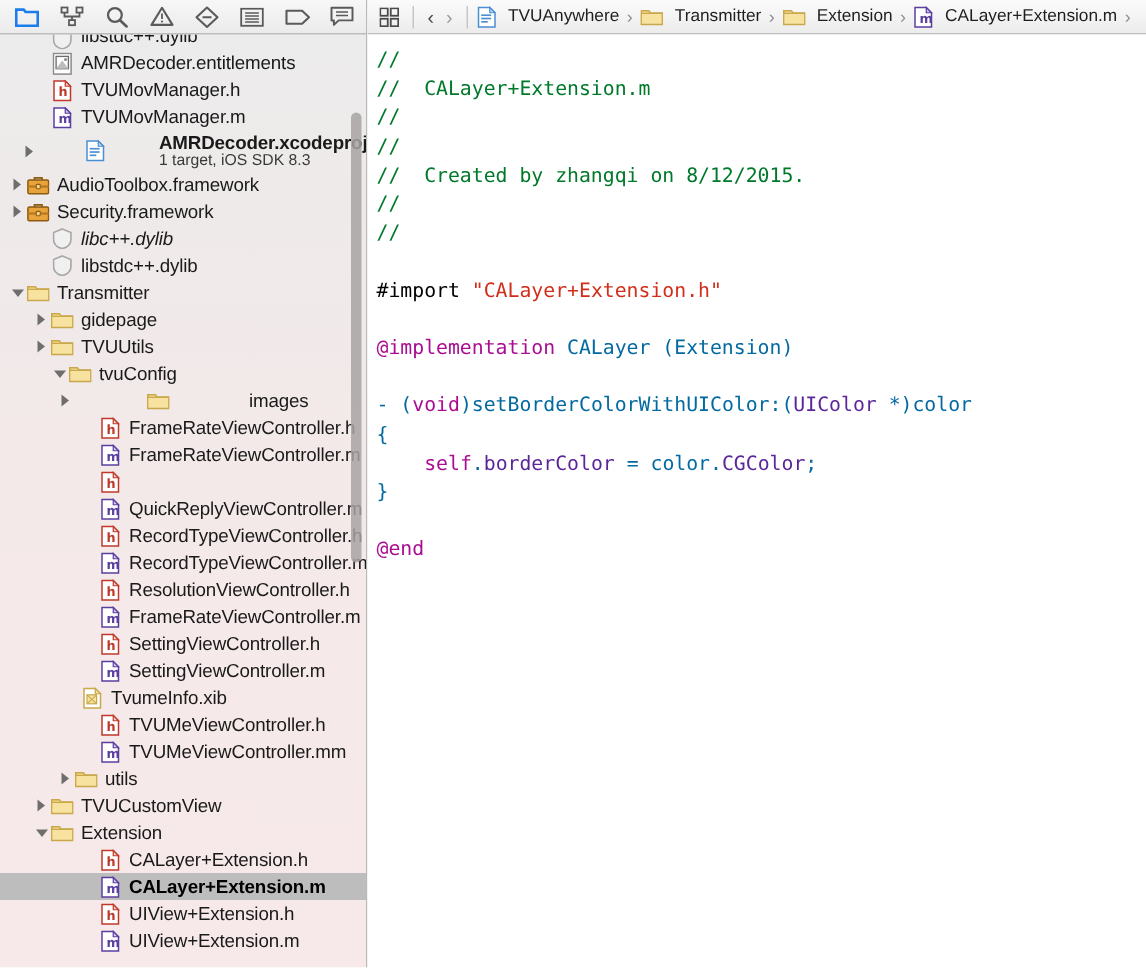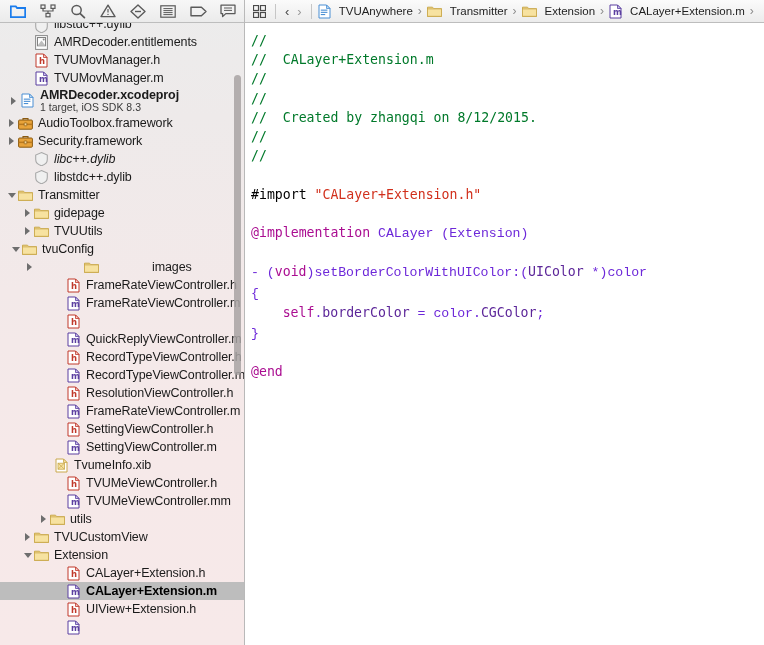--- a/index.html
+++ b/index.html
@@ -132,21 +132,21 @@
     line-height: 19.2px;
     white-space: pre;
     color: #000000;
     padding-left: 0px;
   }
   .cmt { color: #00792a; }
   .pre { color: #000000; }
   .str { color: #d12f1b; }
   .kw  { color: #aa0d91; }
   .typ { color: #5c2699; }
-  .plain { color: #6d28d9; font-family: Liberation Mono, monospace; }
+  .plain { color: #0369a1; }
 </style>
 </head>
 <body>
 
 <div id="app">
 
   <div id="navigator">
 
     <div id="nav-toolbar">
         <div class="nav-tbtn" title="Project">
@@ -237,21 +237,21 @@
           <div class="twisty"></div>
           <div class="ficon">
             <svg width="13" height="15" viewBox="0 0 13 15">
               <path d="M1 1 h7.5 L12 4.5 V14 H1 Z" fill="#ffffff" stroke="#5b3fa0" stroke-width="1"></path>
               <path d="M8.5 1 L12 4.5 H8.5 Z" fill="#cfc8ee" stroke="#5b3fa0" stroke-width="0.8"></path>
               <text x="4" y="11" font-family="DejaVu Sans, sans-serif" font-size="8.5" font-weight="bold" fill="#5b3fa0">m</text>
             </svg>
           </div>
           <div class="rlabel">TVUMovManager.m</div>
         </div>
-        <div class="row tall" style="padding-left: 8px;">
+        <div class="row tall" style="padding-left: 14px; justify-content: space-between;">
           <div class="twisty">
             <div class="tri closed"></div>
           </div>
           <div class="ficon">
             <svg width="13" height="15" viewBox="0 0 13 15">
               <path d="M1 1 h7.5 L12 4.5 V14 H1 Z" fill="#ffffff" stroke="#4a8fd4" stroke-width="1"></path>
               <path d="M8.5 1 L12 4.5 H8.5 Z" fill="#bcd9f2" stroke="#4a8fd4" stroke-width="0.8"></path>
               <rect x="2.8" y="5.6" width="6.6" height="1.1" fill="#4a8fd4"></rect>
               <rect x="2.8" y="7.8" width="6.6" height="1.1" fill="#4a8fd4"></rect>
               <rect x="2.8" y="10" width="4.4" height="1.1" fill="#4a8fd4"></rect>
@@ -337,33 +337,33 @@
             <div class="tri closed"></div>
           </div>
           <div class="ficon">
             <svg width="15" height="12" viewBox="0 0 15 12">
               <path d="M0.5 2.2 h5 l1.4 1.5 h7.6 v7.8 h-14 Z" fill="#f3d88b" stroke="#c9a84c" stroke-width="1"></path>
               <path d="M0.5 3.9 h14 v7.4 h-14 Z" fill="#f7e2a0" stroke="#c9a84c" stroke-width="0.8"></path>
             </svg>
           </div>
           <div class="rlabel">TVUUtils</div>
         </div>
-        <div class="row" style="padding-left: 10px;">
+        <div class="row" style="padding-left: 34px;">
           <div class="twisty">
             <div class="tri open"></div>
           </div>
           <div class="ficon">
             <svg width="15" height="12" viewBox="0 0 15 12">
               <path d="M0.5 2.2 h5 l1.4 1.5 h7.6 v7.8 h-14 Z" fill="#f3d88b" stroke="#c9a84c" stroke-width="1"></path>
               <path d="M0.5 3.9 h14 v7.4 h-14 Z" fill="#f7e2a0" stroke="#c9a84c" stroke-width="0.8"></path>
             </svg>
           </div>
           <div class="rlabel">tvuConfig</div>
         </div>
-        <div class="row" style="padding-left: 24px; gap: 48px;">
+        <div class="row" style="padding-left: 38px; gap: 48px;">
           <div class="twisty">
             <div class="tri closed"></div>
           </div>
           <div class="ficon">
             <svg width="15" height="12" viewBox="0 0 15 12">
               <path d="M0.5 2.2 h5 l1.4 1.5 h7.6 v7.8 h-14 Z" fill="#f3d88b" stroke="#c9a84c" stroke-width="1"></path>
               <path d="M0.5 3.9 h14 v7.4 h-14 Z" fill="#f7e2a0" stroke="#c9a84c" stroke-width="0.8"></path>
             </svg>
           </div>
           <div class="rlabel">images</div>
@@ -582,20 +582,21 @@
         </div>
         <div class="row" style="padding-left: 54px;">
           <div class="twisty"></div>
           <div class="ficon">
             <svg width="13" height="15" viewBox="0 0 13 15">
               <path d="M1 1 h7.5 L12 4.5 V14 H1 Z" fill="#ffffff" stroke="#5b3fa0" stroke-width="1"></path>
               <path d="M8.5 1 L12 4.5 H8.5 Z" fill="#cfc8ee" stroke="#5b3fa0" stroke-width="0.8"></path>
               <text x="4" y="11" font-family="DejaVu Sans, sans-serif" font-size="8.5" font-weight="bold" fill="#5b3fa0">m</text>
             </svg>
           </div>
+          <div class="rlabel">UIView+Extension.m</div>
         </div>
       </div>
 
     <div id="nav-scrollbar">
       <div id="nav-scroll-thumb"></div>
     </div>
   </div>
 
   <div id="editor-pane">
 

